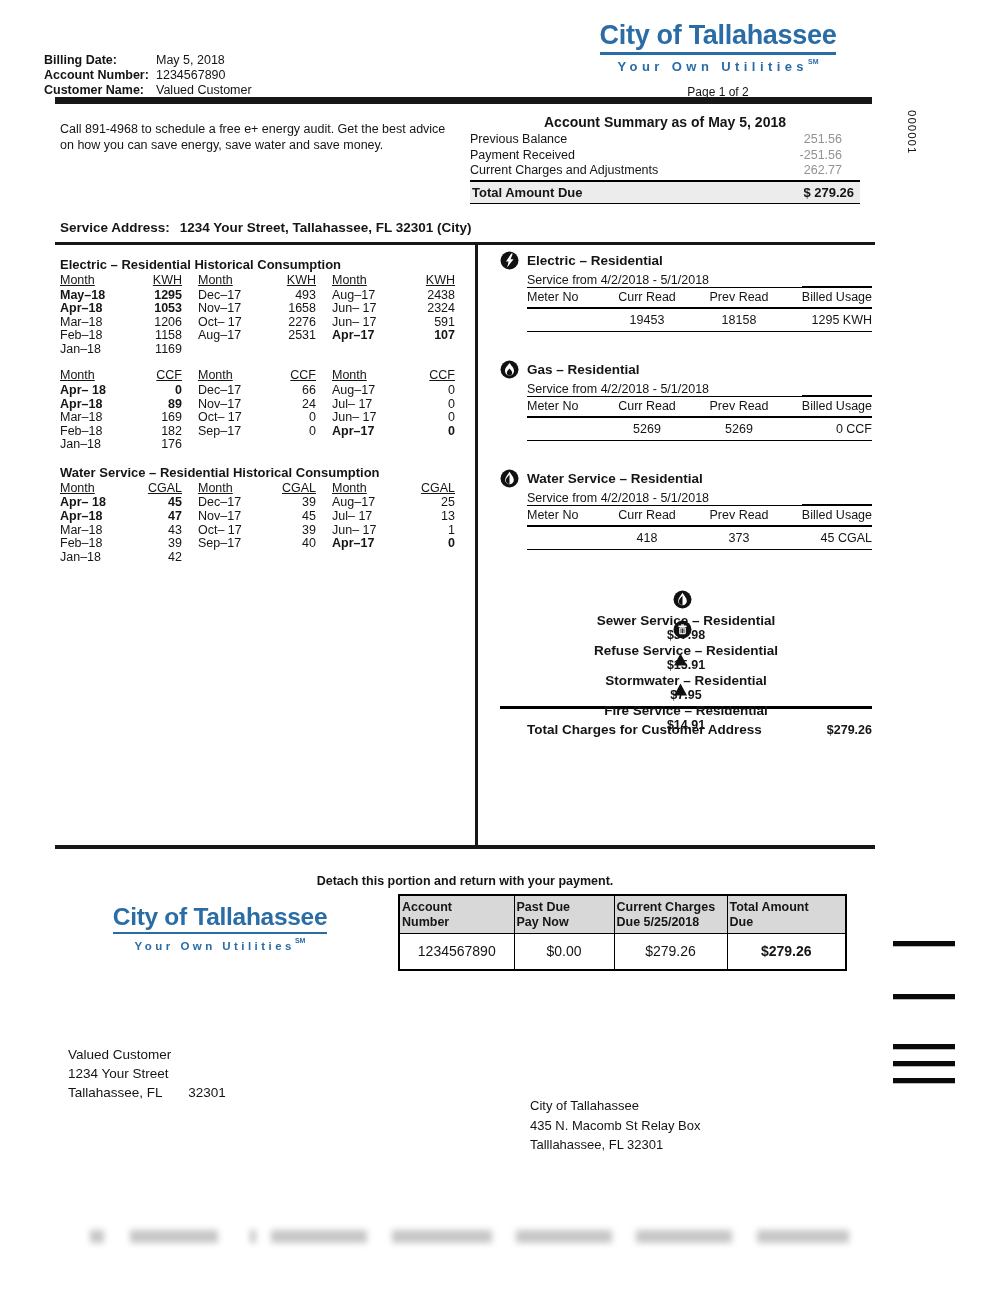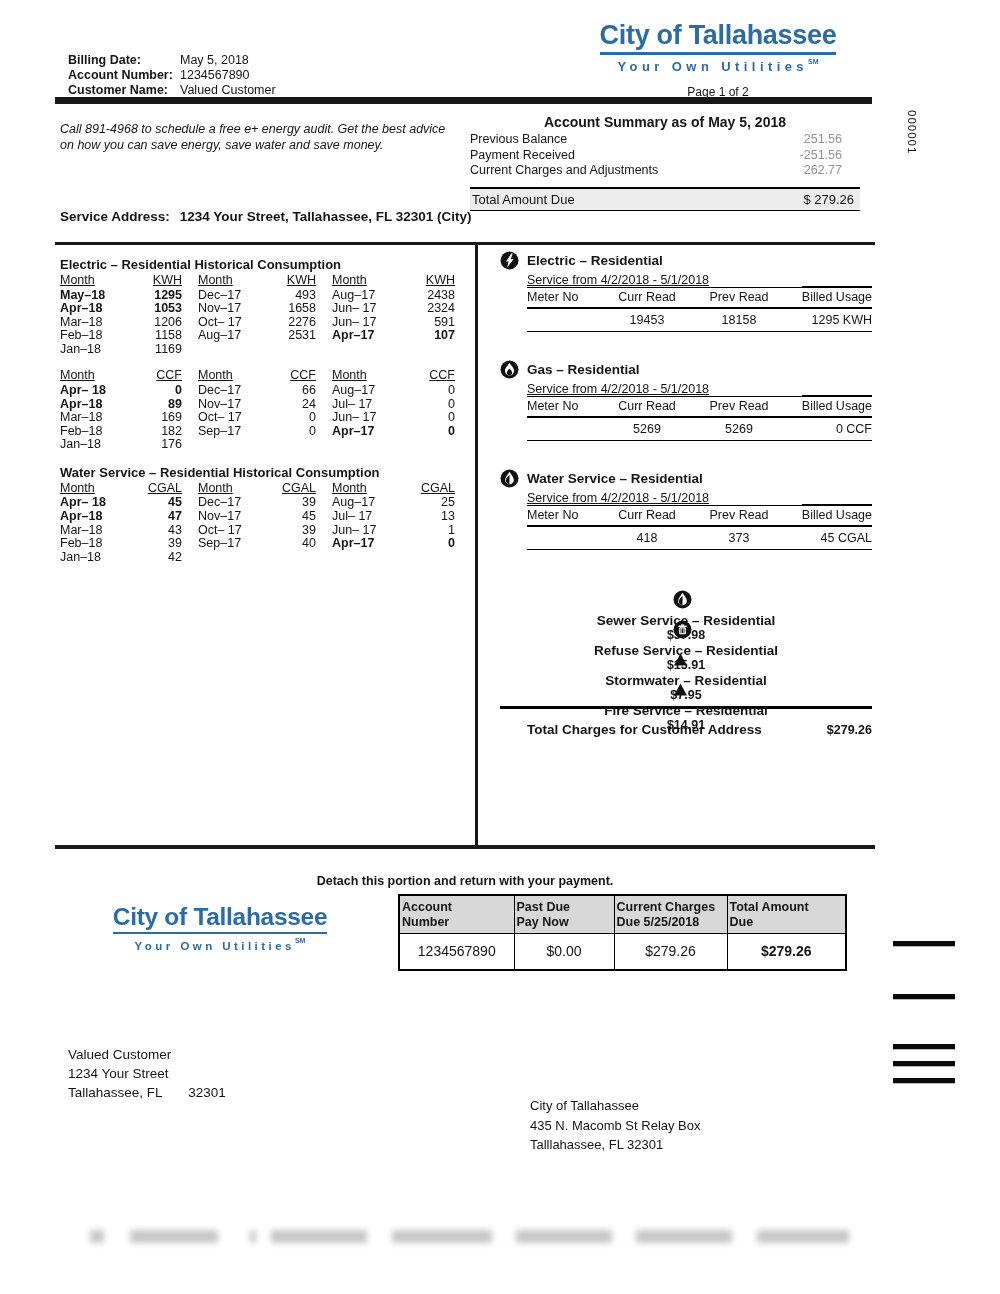--- a/index.html
+++ b/index.html
@@ -8,21 +8,21 @@
     --muted:#8f9296;
     --total-bg:#ececec;
     --stub-hdr-bg:#d8d8d8;
   }
   *{box-sizing:border-box;}
   html,body{margin:0;padding:0;background:#fff;}
   body{font-family:"Liberation Sans",sans-serif;color:var(--ink);}
   .page{position:relative;width:1000px;height:1294px;background:#fff;overflow:hidden;}
 
   
-  .hdr-block{position:absolute;left:68px;top:53px;font-size:12.5px;line-height:15px;}
+  .hdr-block{position:absolute;left:44px;top:53px;font-size:12.5px;line-height:15px;}
   .hrow{display:flex;}
   .hlabel{font-weight:bold;width:112px;}
 
   
   .logo{text-align:center;}
   .logo .l1{display:inline-block;font-weight:bold;color:var(--blue);letter-spacing:-0.3px;border-bottom:3px solid var(--blue);padding-bottom:1px;white-space:nowrap;}
   .logo .l2{font-weight:bold;color:var(--blue);white-space:nowrap;margin-top:3px;}
   .logo .sm{font-size:7px;vertical-align:7px;letter-spacing:0;}
   .logo-big{position:absolute;left:596px;top:20px;width:244px;}
   .logo-big .l1{font-size:27px;}
@@ -31,53 +31,53 @@
   .logo-small .l1{font-size:24.5px;border-bottom-width:2.5px;}
   .logo-small .l2{font-size:11.5px;letter-spacing:0.30em;}
   .page-indicator{position:absolute;left:596px;top:85px;width:244px;text-align:center;font-size:12px;}
 
   .bar{position:absolute;background:#171717;}
   .bar-top{left:55px;top:97px;width:817px;height:7px;}
   .bar-svc{left:55px;top:242px;width:820px;height:3px;}
   .bar-bottom{left:55px;top:845px;width:820px;height:4px;}
   .divider-v{left:475px;top:242px;width:3px;height:604px;}
 
-  .promo{position:absolute;left:60px;top:121px;width:390px;font-style:italic;font-size:12.5px;line-height:16px;}
+  .promo{position:absolute;left:60px;top:121px;width:390px;font-size:12.5px;line-height:16px;}
 
   
   .summary{position:absolute;left:470px;top:114px;width:390px;text-align:center;}
   .summary-title{font-size:14px;font-weight:bold;margin-bottom:2px;}
   .srow{display:flex;justify-content:space-between;font-size:12.5px;line-height:15.5px;padding-right:18px;}
   .srow .sval{color:var(--muted);}
-  .stotal{display:flex;justify-content:space-between;font-size:13px;font-weight:normal;background:var(--total-bg);border-top:2px solid #000;border-bottom:1.5px solid #000;padding:3px 6px 3px 2px;margin-top:8px;}
+  .stotal{display:flex;justify-content:space-between;font-size:13px;font-weight:bold;background:var(--total-bg);border-top:2px solid #000;border-bottom:1.5px solid #000;padding:3px 6px 3px 2px;margin-top:1px;}
   .side-code{position:absolute;left:906px;top:110px;font-size:11.5px;letter-spacing:1px;writing-mode:vertical-rl;}
 
   
-  .svc-addr{position:absolute;left:60px;top:209px;font-size:13.5px;font-weight:bold;}
+  .svc-addr{position:absolute;left:60px;top:220px;font-size:13.5px;font-weight:bold;}
   .svc-addr .gap{display:inline-block;width:10px;}
 
   
   #history-col{position:absolute;left:60px;top:256px;width:392px;}
   .hist{margin-bottom:12px;}
   .hist-title{font-size:13px;font-weight:bold;line-height:17px;}
   .hist-grid{display:grid;grid-template-columns:72px 50px 82px 52px 84px 55px;font-size:12.5px;line-height:13.6px;}
   .hist-grid span:nth-child(6n+3),.hist-grid span:nth-child(6n+5){padding-left:16px;}
   .hm{text-align:left;white-space:pre;}
   .hv{text-align:right;white-space:pre;}
   .hdr{text-decoration:underline;line-height:15.5px;}
   .b{font-weight:bold;}
 
   
   #services-col{position:absolute;left:500px;top:250px;width:372px;}
   .svc{margin-bottom:27px;}
   .svc-head{display:flex;align-items:center;height:20px;}
   .icon-cell{width:27px;flex:0 0 27px;display:flex;align-items:center;}
   .svc-title{font-size:13.5px;font-weight:bold;}
   .svc-period-row{display:flex;justify-content:space-between;align-items:flex-end;margin-left:27px;height:17px;}
-  .svc-period{font-size:12.5px;text-decoration:underline;}
+  .svc-period{font-size:12.5px;}
   .period-tail{width:70px;border-bottom:1px solid #000;height:1px;}
   .meter-grid{display:grid;grid-template-columns:74px 92px 92px 87px;margin-left:27px;border-top:1.5px solid #000;font-size:12.5px;}
   .mh{padding:2px 0 3px 0;border-bottom:2px solid #000;}
   .md{padding:4px 0 4px 0;border-bottom:1.5px solid #000;}
   .c1{text-align:left;}
   .c2,.c3{text-align:center;}
   .c4{text-align:right;}
 
   .charge-row{display:flex;align-items:center;margin-bottom:10px;height:20px;flex-direction:column;}
   .charge-label{flex:1;font-size:13.5px;font-weight:bold;}

